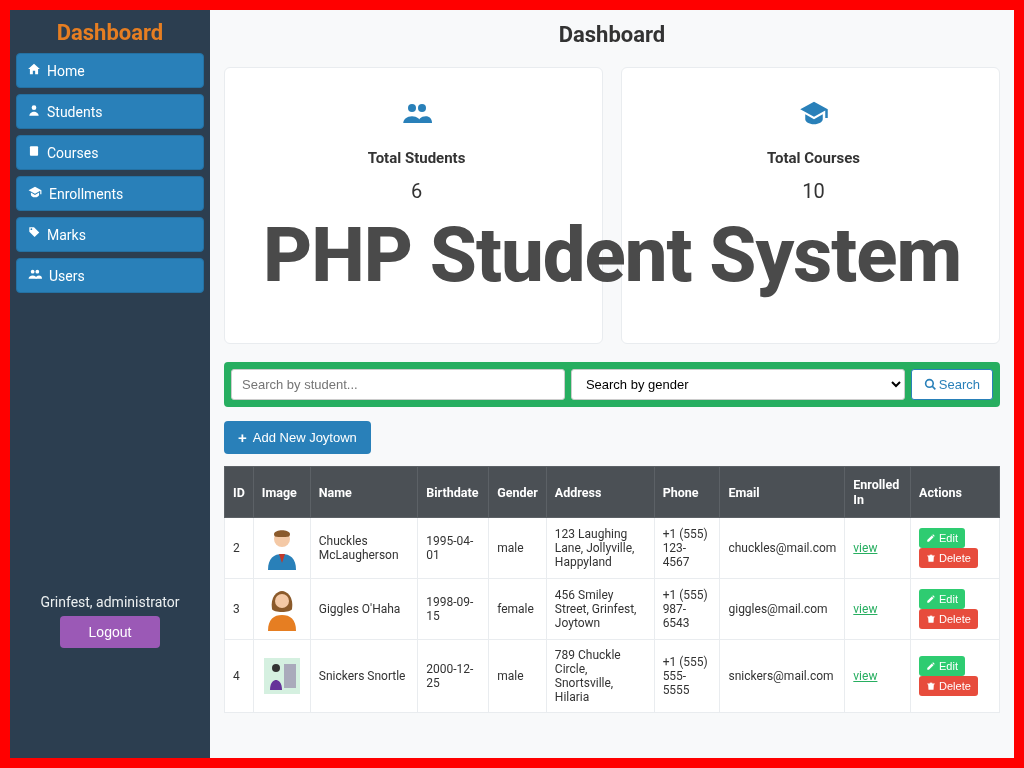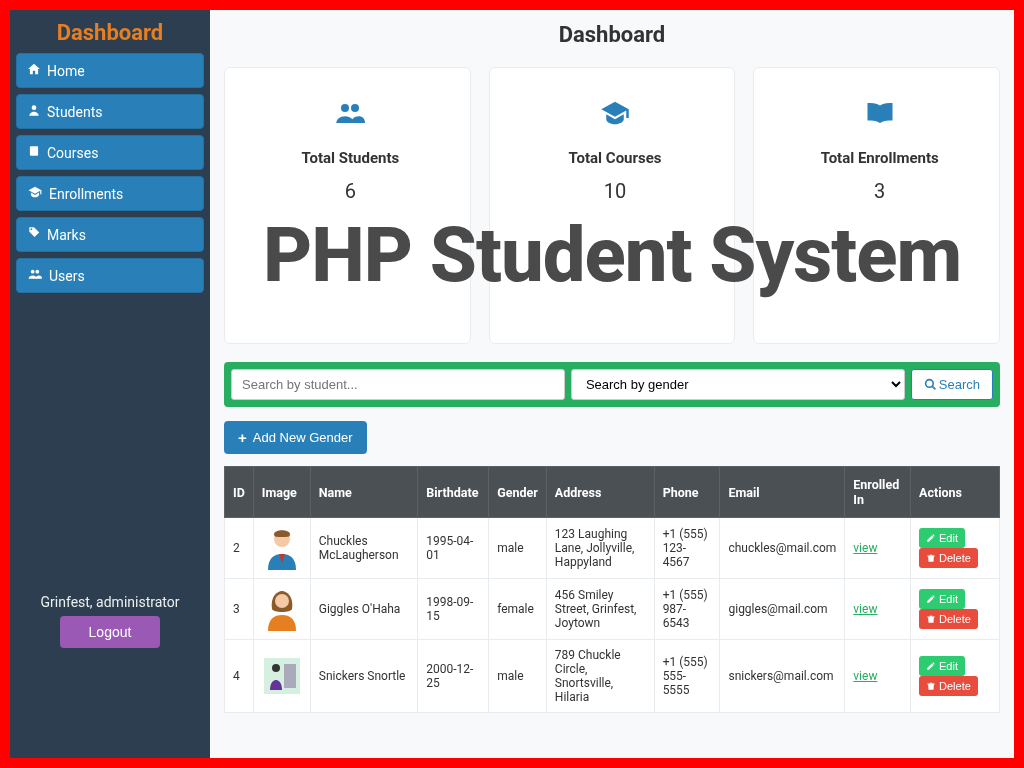--- a/index.html
+++ b/index.html
@@ -267,47 +267,39 @@
           <div class="card-value">6</div>
         </div>
         <div class="card">
           <div class="card-icon"><svg width="16" height="14" viewBox="0 0 24 24" fill="#2980b9">
               <path d="M12 3L1 9l11 6 9-5v6h2V9z"></path>
               <path d="M5 13v4c0 2 3 4 7 4s7-2 7-4v-4l-7 4z"></path>
             </svg></div>
           <div class="card-label">Total Courses</div>
           <div class="card-value">10</div>
         </div>
-        <div class="card">
-          <div class="card-icon"><svg width="18" height="16" viewBox="0 0 24 24" fill="#2980b9">
-              <path d="M2 4c3 0 7 0 10 2v14c-3-2-7-2-10-2z"></path>
-              <path d="M22 4c-3 0-7 0-10 2v14c3-2 7-2 10-2z"></path>
-            </svg></div>
-          <div class="card-label">Total Enrollments</div>
-          <div class="card-value">3</div>
-        </div>
       </div>
 
     <div class="search-row">
       <input class="search-input" placeholder="Search by student..." style="">
       <select class="search-select">
         <option>Search by gender</option>
       </select>
       <button class="search-btn">
         <svg width="13" height="13" viewBox="0 0 24 24" fill="none" stroke="#2980b9" stroke-width="3">
             <circle cx="10" cy="10" r="7"></circle>
             <line x1="21" y1="21" x2="15" y2="15"></line>
           </svg>
         <span>Search</span>
       </button>
     </div>
 
     <button class="add-btn">
       <span class="plus">+</span>
-      <span>Add New Gender</span>
+      <span>Add New Joytown</span>
     </button>
 
     <table>
       <thead>
           <tr id="table-head">
             <th>ID</th>
             <th>Image</th>
             <th>Name</th>
             <th>Birthdate</th>
             <th>Gender</th>

